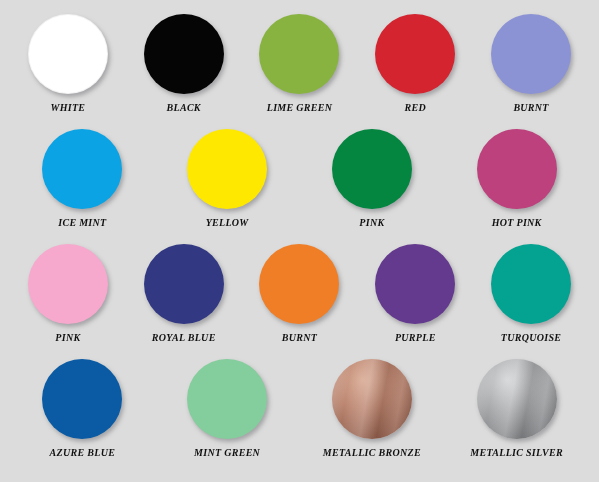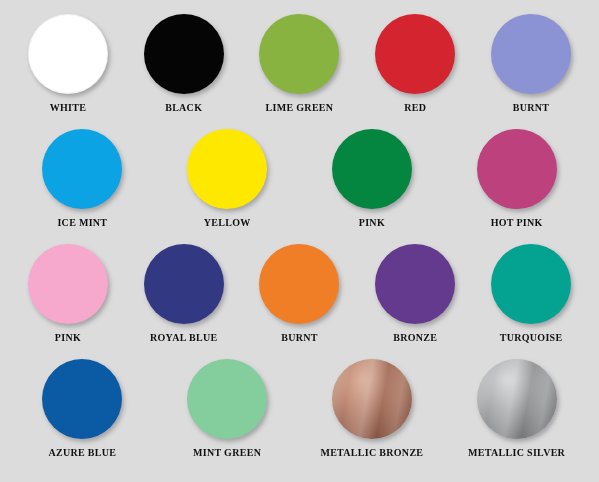--- a/index.html
+++ b/index.html
@@ -22,20 +22,21 @@
     display: flex;
     flex-direction: column;
     justify-content: flex-start;
   }
   .swatch-row {
     display: flex;
     flex-direction: row;
     justify-content: space-around;
     align-items: flex-start;
     height: 115px;
+    font-style: italic;
   }
   .swatch-cell {
     width: 112px;
     display: flex;
     flex-direction: column;
     align-items: center;
     justify-content: flex-start;
   }
   .swatch-disc {
     width: 80px;
@@ -118,21 +119,21 @@
       <div class="swatch-cell">
         <div class="swatch-disc" style="background: rgb(50, 57, 130);"></div>
         <div class="swatch-label">ROYAL BLUE</div>
       </div>
       <div class="swatch-cell">
         <div class="swatch-disc" style="background: rgb(240, 126, 38);"></div>
         <div class="swatch-label">BURNT</div>
       </div>
       <div class="swatch-cell">
         <div class="swatch-disc" style="background: rgb(100, 58, 142);"></div>
-        <div class="swatch-label">BRONZE</div>
+        <div class="swatch-label">PURPLE</div>
       </div>
       <div class="swatch-cell">
         <div class="swatch-disc" style="background: rgb(4, 163, 145);"></div>
         <div class="swatch-label">TURQUOISE</div>
       </div>
     </div>
   <div class="swatch-row">
       <div class="swatch-cell">
         <div class="swatch-disc" style="background: rgb(10, 91, 164);"></div>
         <div class="swatch-label">AZURE BLUE</div>

